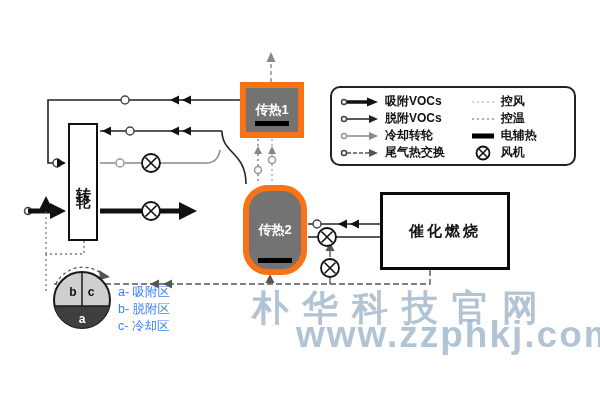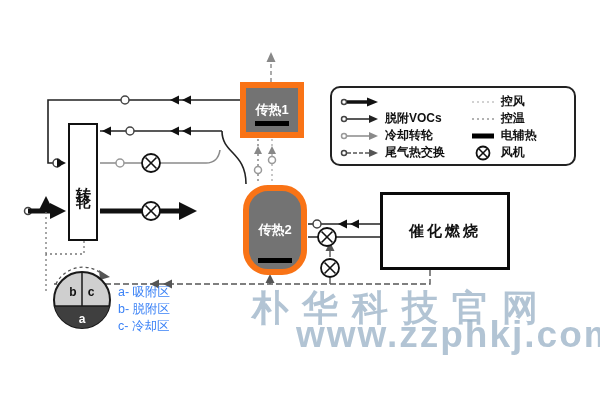--- a/index.html
+++ b/index.html
@@ -138,20 +138,21 @@
     <span>催化燃烧</span>
   </div>
 
   <div class="legend">
     <div class="lg-row">
       <svg width="40" height="12">
         <circle cx="4" cy="6" r="2.5" class="mkr"></circle>
         <line x1="7" y1="6" x2="28" y2="6" stroke="#111" stroke-width="3.5"></line>
         <polygon points="38,6 27,1.5 27,10.5" fill="#111"></polygon>
       </svg>
+      <span>吸附VOCs</span>
     </div>
     <div class="lg-row">
       <svg width="40" height="12">
         <circle cx="4" cy="6" r="2.5" class="mkr"></circle>
         <line x1="7" y1="6" x2="30" y2="6" stroke="#222" stroke-width="1.5"></line>
         <polygon points="38,6 29,2 29,10" fill="#222"></polygon>
       </svg>
       <span>脱附VOCs</span>
     </div>
     <div class="lg-row">

